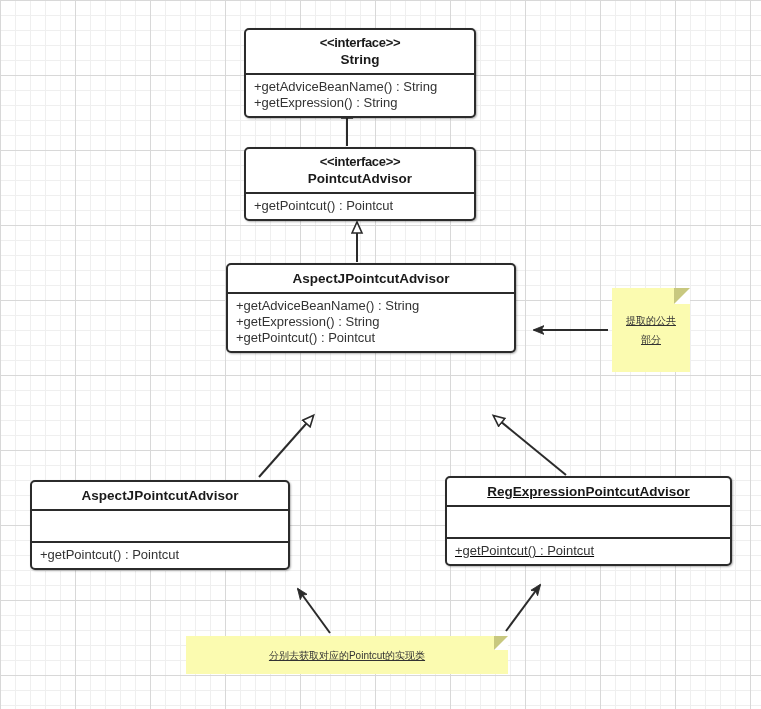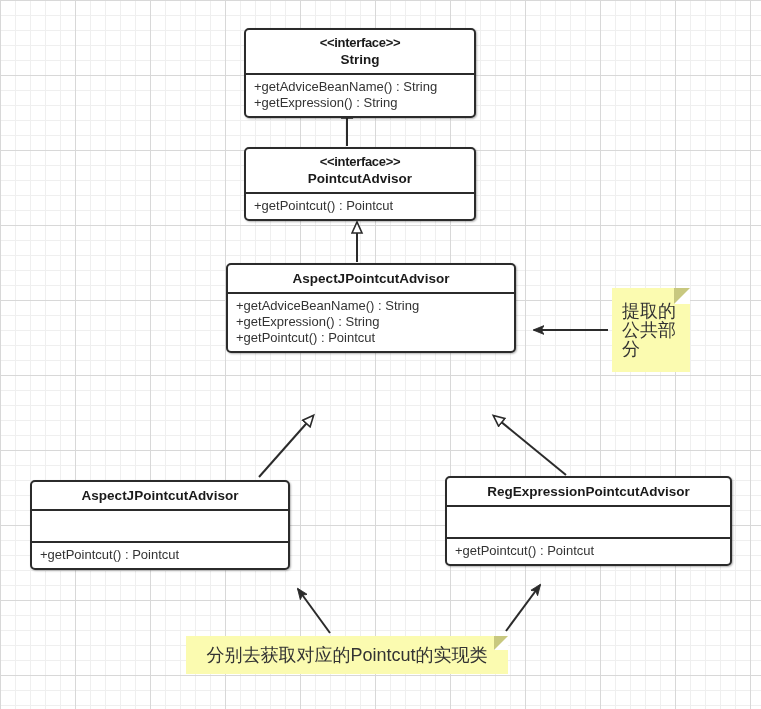--- a/index.html
+++ b/index.html
@@ -72,26 +72,28 @@
     height: 30px;
     padding: 0;
   }
 
   
   .note {
     position: absolute;
     box-sizing: border-box;
     background: #fbfbb0;
     color: #333333;
-    font-size: 18px;
+    font-size: 10px;
     line-height: 19px;
     display: flex;
     align-items: center;
     justify-content: center;
+    text-align: center;
     overflow: hidden;
+    text-decoration: underline;
   }
   .note .note-text {
     padding: 0 10px;
     position: relative;
     z-index: 1;
   }
   .note .fold {
     position: absolute;
     top: 0;
     right: 0;
@@ -192,21 +194,21 @@
   <div class="uml-box" style="left:30px; top:480px; width:260px;">
     <div class="uml-head">
       <span class="cname">AspectJPointcutAdvisor</span>
     </div>
     <div class="uml-compartment uml-sep empty"></div>
     <div class="uml-compartment uml-sep">
       <span class="line">+getPointcut() : Pointcut</span>
     </div>
   </div>
 
-  <div class="uml-box" style="left:445px; top:476px; width:287px;">
+  <div class="uml-box" style="left:445px; top:476px; width:287px;text-decoration:underline;">
     <div class="uml-head">
       <span class="cname">RegExpressionPointcutAdvisor</span>
     </div>
     <div class="uml-compartment uml-sep empty"></div>
     <div class="uml-compartment uml-sep">
       <span class="line">+getPointcut() : Pointcut</span>
     </div>
   </div>
 
   <div class="note" style="left:612px; top:288px; width:78px; height:84px;">

